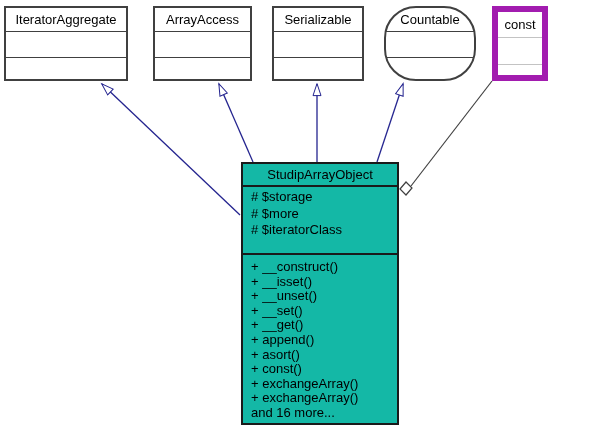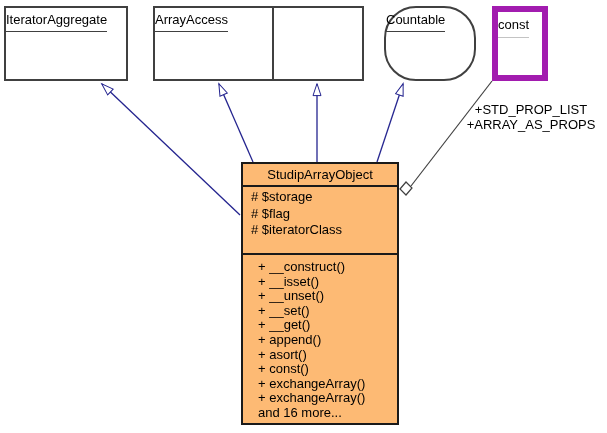--- a/index.html
+++ b/index.html
@@ -13,41 +13,41 @@
   }
   #stage{position:absolute;left:0;top:0;width:607px;height:433px;}
   svg.edges{position:absolute;left:0;top:0;z-index:1;}
 
   
   .node{
     position:absolute;
     box-sizing:border-box;
     background:#ffffff;
     border:2px solid #404040;
-    display:flex;flex-direction:row;
+    display:flex;flex-direction:column;
     z-index:2;
   }
   .n-title{
     height:23px;
     display:flex;align-items:center;justify-content:center;
     font-size:13px;
     border-bottom:1px solid #404040;
   }
   .n-row{height:25px;border-bottom:1px solid #404040;}
   .n-row2{flex:1;}
   .node.light{border:6px solid #a21caf;}
   .node.light .n-title{border-bottom:1px solid #c3c3c3;height:25px;}
   .node.light .n-row{border-bottom:1px solid #c3c3c3;height:26px;}
 
   
   .class-node{
     position:absolute;
     left:241px;top:162px;width:158px;height:263px;
     box-sizing:border-box;
-    background:#fdba74;
+    background:#14b8a6;
     border:2px solid #1a1a1a;
     display:flex;flex-direction:column;
     z-index:2;
   }
   .c-title{
     height:21px;
     display:flex;align-items:center;justify-content:center;
     font-size:13px;
     border-bottom:2px solid #1a1a1a;
     flex:0 0 auto;
@@ -56,21 +56,21 @@
     box-sizing:border-box;
     height:68px;
     padding:2px 4px 9px 8px;
     border-bottom:2px solid #1a1a1a;
     flex:0 0 auto;
     overflow:hidden;
   }
   .c-attrs .ln{line-height:16.5px;font-size:13px;white-space:nowrap;}
   .c-methods{
     flex:1;
-    padding:5px 4px 0 15px;
+    padding:5px 4px 0 8px;
     overflow:hidden;
   }
   .c-methods .ln{line-height:14.6px;font-size:13px;white-space:nowrap;}
 
   
   .edge-labels{
     position:absolute;
     left:458px;top:102px;width:146px;
     text-align:center;
     font-size:13px;line-height:15px;
@@ -98,54 +98,51 @@
     <line x1="492" y1="81" x2="411" y2="186" stroke-width="1.2" stroke="#404040"></line>
     <polygon points="400,189 406,182 412,188 406,195" fill="#ffffff" stroke-width="1.2" stroke="#404040"></polygon>
   </svg>
 
   <div class="node" style="left:4px;top:6px;width:124px;height:75px;">
     <div class="n-title">IteratorAggregate</div>
     <div class="n-row"></div>
     <div class="n-row2"></div>
   </div>
 
-  <div class="node" style="left:153px;top:6px;width:121px;height:75px;">
+  <div class="node" style="left:153px;top:6px;width:99px;height:75px;">
     <div class="n-title">ArrayAccess</div>
     <div class="n-row"></div>
     <div class="n-row2"></div>
   </div>
 
   <div class="node" style="left:272px;top:6px;width:92px;height:75px;">
+    <div class="n-title">Serializable</div>
     <div class="n-row"></div>
     <div class="n-row2"></div>
   </div>
 
   <div class="node" style="left:384px;top:6px;width:92px;height:75px;border-radius:32px;">
     <div class="n-title">Countable</div>
     <div class="n-row"></div>
     <div class="n-row2"></div>
   </div>
 
   <div class="node light" style="left:492px;top:6px;width:56px;height:75px;">
     <div class="n-title">const</div>
     <div class="n-row"></div>
     <div class="n-row2"></div>
   </div>
 
-  <div class="edge-labels">
-    <div>+STD_PROP_LIST</div>
-    <div>+ARRAY_AS_PROPS</div>
-  </div>
 
   <div class="class-node">
     <div class="c-title">StudipArrayObject</div>
 
     <div class="c-attrs">
       <div class="ln"># $storage</div>
-      <div class="ln"># $flag</div>
+      <div class="ln"># $more</div>
       <div class="ln"># $iteratorClass</div>
     </div>
 
     <div class="c-methods">
       <div class="ln">+ __construct()</div>
       <div class="ln">+ __isset()</div>
       <div class="ln">+ __unset()</div>
       <div class="ln">+ __set()</div>
       <div class="ln">+ __get()</div>
       <div class="ln">+ append()</div>

